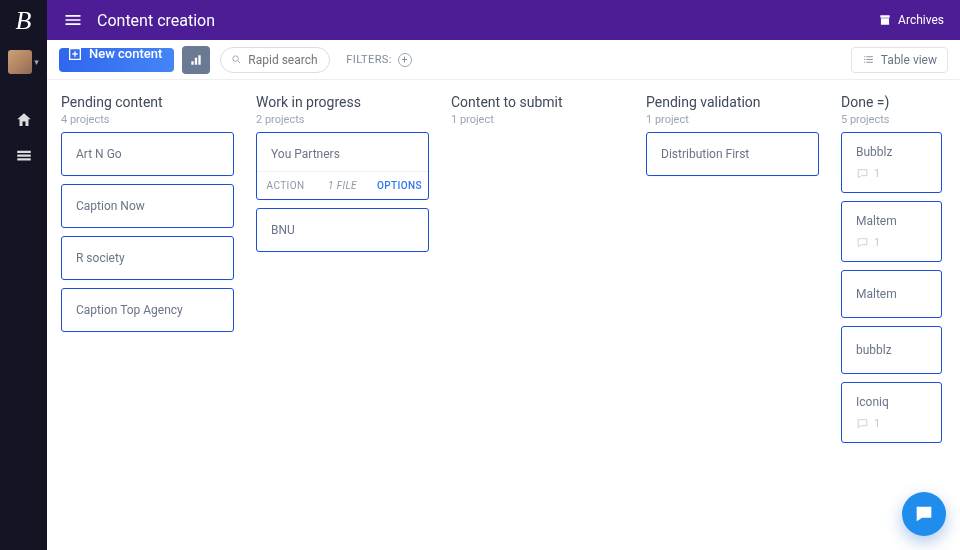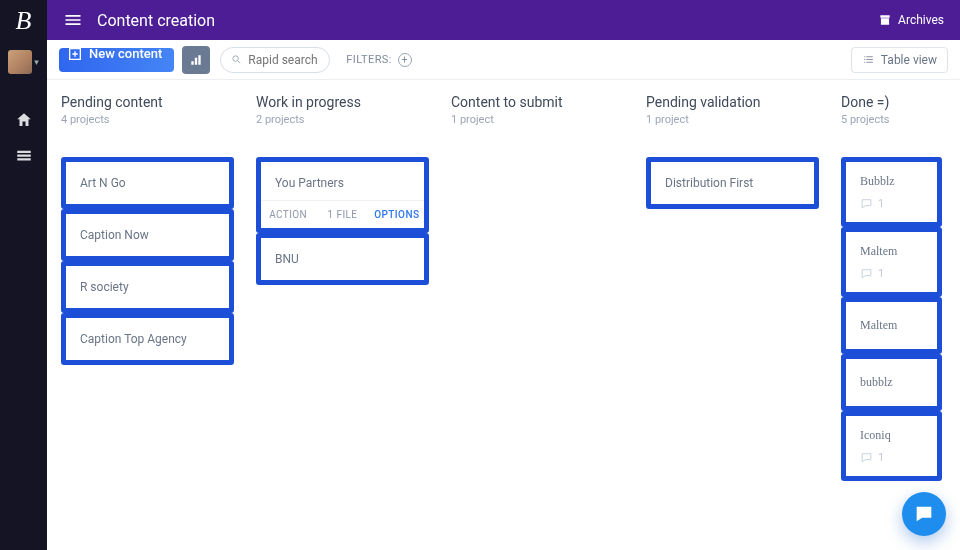--- a/index.html
+++ b/index.html
@@ -29,35 +29,35 @@
   .search input { border:none; outline:none; width:70px; font-size:12px; color:#555; background:transparent; }
   .filters { font-size:11px; color:#7f8a9c; letter-spacing:.4px; display:flex; align-items:center; margin-left:8px; gap:6px;justify-content:flex-end; }
   .addfilter { width:14px; height:14px; border:1px solid #9aa4b3; border-radius:50%; display:flex; align-items:center; justify-content:center; font-size:10px; color:#7f8a9c; cursor:pointer; line-height:1;}
   .spacer { flex:1; }
   .table-view { height:26px; border:1px solid #dfe3ea; border-radius:4px; display:flex; align-items:center; padding:0 10px; font-size:12px; color:#6a7587; cursor:pointer;text-align:center; }
   .table-view svg { width:13px; height:13px; fill:#8a93a4; margin-right:6px;}
   .board { flex:1; overflow:hidden; display:flex; padding:14px 0 0 0; }
   .col { width:195px; flex-shrink:0; padding:0 8px 0 14px; }
   .col:last-child { width:120px; padding-right:0; }
   .col-title { font-size:14px; color:#3f4a5a; font-weight:400; }
-  .col-sub { font-size:11px; color:#9ba5b6; margin-top:3px; margin-bottom:31px; }
-  .card { background:#fff; border:5px solid #1d4ed8; border-radius:3px; box-shadow:0 1px 1px rgba(30,40,60,.02); }
+  .col-sub { font-size:11px; color:#9ba5b6; margin-top:3px; margin-bottom:6px; }
+  .card { background:#fff; border:1px solid #1d4ed8; border-radius:3px; margin-bottom:8px; box-shadow:0 1px 1px rgba(30,40,60,.02); }
   .card-body { padding:14px 14px; font-size:12px; color:#6a7587; }
   .card.expanded .card-body { padding-bottom:10px; }
   .card-footer { display:flex; border-top:1px solid #f1f2f6; font-size:10px; letter-spacing:.4px; color:#8e97a8; }
   .card-footer > div { padding:8px 0; text-align:center; cursor:pointer; }
   .cf-action { flex:1; }
-  .cf-file { flex:1; }
+  .cf-file { flex:1;font-style:italic; }
   .cf-options { flex:1; color:#2f76ef; font-weight:500; }
   .col.done .col-title::after { content:""; }
   .col.done { width:115px; }
   .col.done .card { box-shadow:none; }
   .comment-row { padding:0 14px 12px 14px; display:flex; align-items:center; gap:5px; color:#c2cad6; font-size:11px; }
   .comment-row svg { width:13px; height:13px; fill:none; stroke:#c2cad6; stroke-width:1.6; }
-  .done .card-body { padding:12px 14px 8px 14px;font-family:Liberation Serif, serif; }
+  .done .card-body { padding:12px 14px 8px 14px; }
   .done .card.no-comment .card-body { padding:16px 14px; }
   .chat-fab { position:absolute; right:14px; bottom:14px; width:44px; height:44px; border-radius:50%; background:#1f8ded; display:flex; align-items:center; justify-content:center; box-shadow:0 6px 16px rgba(30,100,200,.35); cursor:pointer; }
   .chat-fab svg { width:22px; height:22px; fill:#fff; }
   .root { position:relative; }
 </style>
 </head>
 <body>
 
 <div class="root">
   <div class="left-rail">

